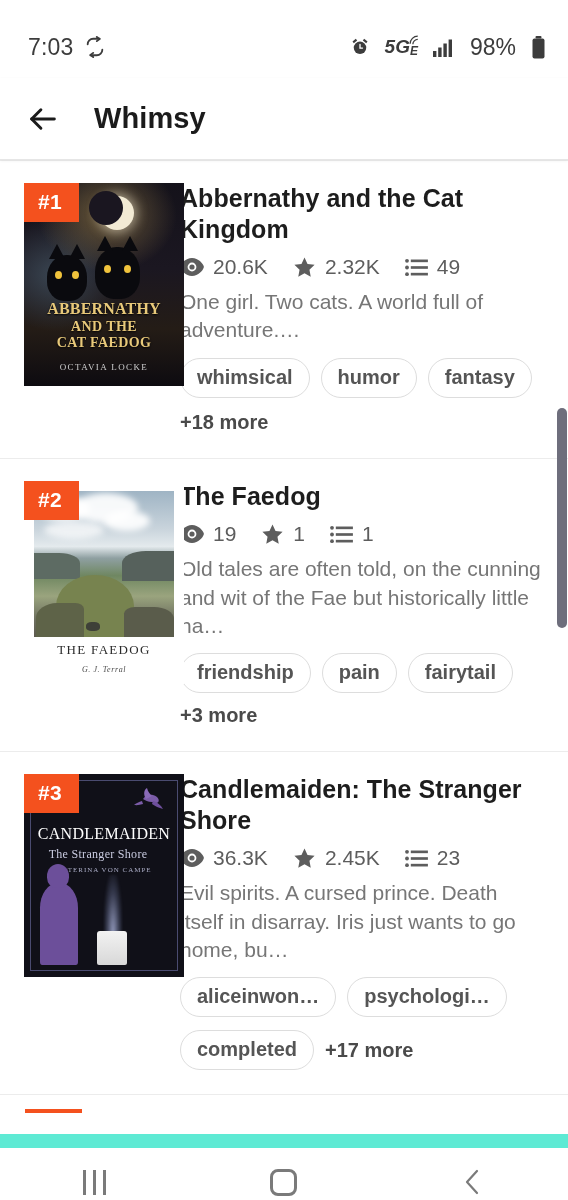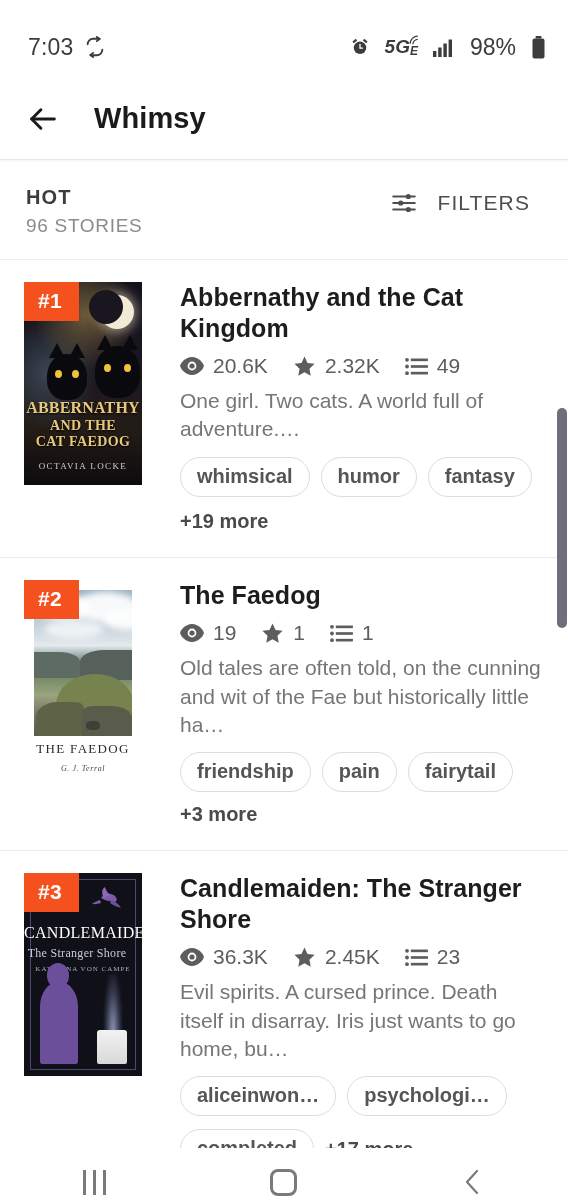--- a/index.html
+++ b/index.html
@@ -42,21 +42,21 @@
   .lh-count { font-size: 19px; color: #8b8b8b; letter-spacing: .7px; margin-top: 6px; }
   .filters-btn { display: flex; align-items: center; gap: 20px; padding-top: 4px; margin-right: 14px; }
   .filters-label { font-size: 21px; color: #4e4e4e; letter-spacing: 1.1px; }
 
   
   .story { background: #ffffff; display: flex; padding: 22px 10px 24px 24px; border-top: 1px solid #ececec; }
   .story:first-of-type { border-top: none; }
 
   .cover-wrap { position: relative; width: 134px; flex: 0 0 134px; margin-right: 22px; }
   .cover {
-    width: 118px; height: 203px; overflow: hidden; position: relative;
+    width: 160px; height: 203px; overflow: hidden; position: relative;
     background: #101018;
   }
   .rank-badge {
     position: absolute; top: 0; left: 0; z-index: 3;
     background: #f4511e; color: #ffffff;
     font-size: 21px; font-weight: bold;
     padding: 7px 17px 8px 14px; letter-spacing: .3px;
   }
 
   .info { flex: 1; min-width: 0; padding-right: 12px; }
@@ -198,39 +198,20 @@
   <div class="appbar">
     <span class="ico">
       <svg width="34" height="34" viewBox="0 0 24 24" fill="none" stroke="#1b1b1b" stroke-width="2.1" stroke-linecap="round" stroke-linejoin="round">
         <line x1="20" y1="12" x2="4" y2="12"></line>
           <polyline points="10.5,5.5 4,12 10.5,18.5"></polyline>
       </svg>
     </span>
     <span class="appbar-title">Whimsy</span>
   </div>
 
-  <div class="list-header">
-    <div>
-      <div class="lh-hot">HOT</div>
-      <div class="lh-count">96 STORIES</div>
-    </div>
-    <div class="filters-btn">
-      <span class="ico">
-        <svg width="28" height="26" viewBox="0 0 24 24" stroke="#4e4e4e" stroke-width="1.7" stroke-linecap="round">
-          <line x1="2" y1="6" x2="22" y2="6"></line>
-            <circle cx="16" cy="6" r="2.4" fill="#4e4e4e" stroke="none"></circle>
-          <line x1="2" y1="12" x2="22" y2="12"></line>
-            <circle cx="9" cy="12" r="2.4" fill="#4e4e4e" stroke="none"></circle>
-          <line x1="2" y1="18" x2="22" y2="18"></line>
-            <circle cx="16" cy="18" r="2.4" fill="#4e4e4e" stroke="none"></circle>
-        </svg>
-      </span>
-      <span class="filters-label">FILTERS</span>
-    </div>
-  </div>
 
   <div class="story">
     <div class="cover-wrap">
       <div class="rank-badge">#1</div>
       <div class="cover">
         <div class="c1-bg"></div>
         <div class="moon"></div>
         <div class="cat cat-l">
           <span class="eye-d" style="left:8px;top:16px;"></span>
             <span class="eye-d" style="right:8px;top:16px;"></span>
@@ -281,21 +262,21 @@
           </span>
           <span class="stat-val">49</span>
         </div>
       </div>
       <div class="desc">One girl. Two cats. A world full of adventure.…</div>
       <div class="tags">
         <span class="tag">whimsical</span>
         <span class="tag">humor</span>
         <span class="tag">fantasy</span>
       </div>
-      <div class="more-block">+19 more</div>
+      <div class="more-block">+18 more</div>
     </div>
   </div>
 
   <div class="story">
     <div class="cover-wrap">
       <div class="rank-badge">#2</div>
       <div class="cover c2">
         <div class="c2-photo">
           <div class="c2-cloud" style="top:6px;left:4px;width:52px;height:24px;"></div>
           <div class="c2-cloud" style="top:2px;left:40px;width:64px;height:30px;"></div>

